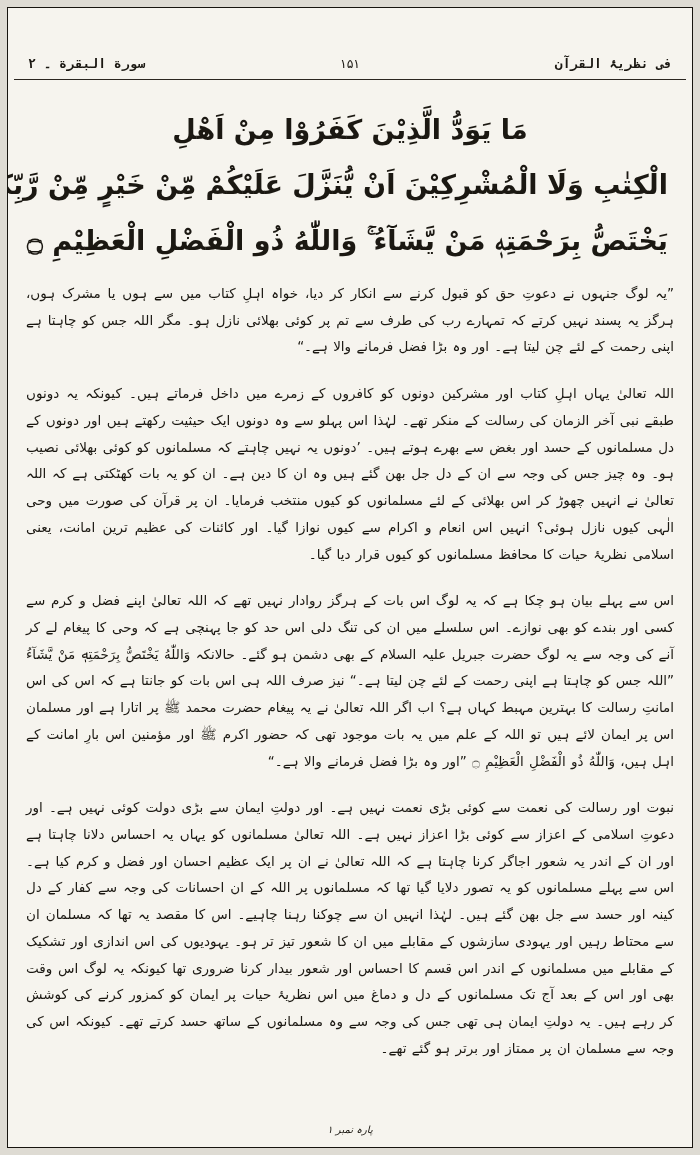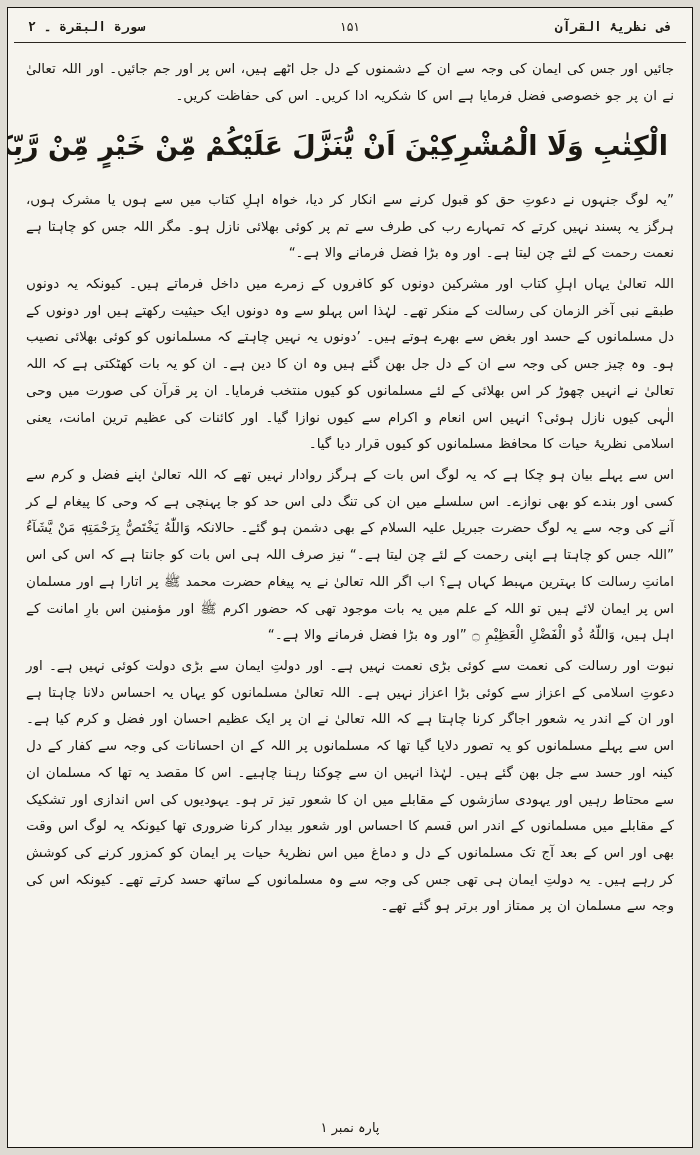--- a/index.html
+++ b/index.html
@@ -22,21 +22,21 @@
   }
   .page-header {
     display: flex;
     justify-content: space-between;
     align-items: baseline;
     font-size: 13px;
     letter-spacing: 0.2px;
     padding: 3px 2px 7px 2px;
   }
   .hdr-side { font-weight: bold; font-family: Liberation Mono, monospace; }
-  .hdr-center { font-size: 12.5px; }
+  .hdr-center { font-size: 12.5px; margin-top: 37px; }
   .header-rule {
     border: none;
     border-top: 1.3px solid #2b2620;
     margin: 0 -12px 12px -12px;
   }
   .intro, .translation, .para {
     font-size: 13.5px;
     line-height: 1.98;
     text-align: justify;
     text-align-last: right;
@@ -45,50 +45,52 @@
   .verse {
     text-align: center;
     font-weight: bold;
     font-size: 27px;
     line-height: 2.05;
     margin: 10px 6px 12px 6px;
     letter-spacing: 0.5px;
   }
   .verse-line { white-space: nowrap; }
   .translation { margin-top: 4px; }
-  .para { margin-top: 4px; }
+  .para { margin-top: 20px; }
   .page-footer {
     margin-top: auto;
     text-align: center;
-    font-size: 13px;
+    font-size: 10px;
     padding: 6px 0 2px 0;
+    font-style: italic;
   }
 </style>
 </head>
 <body>
 
 <div class="page">
 
   <header class="page-header">
     <span class="hdr-side">فی نظریۂ القرآن</span>
     <span class="hdr-center">۱۵۱</span>
     <span class="hdr-side">سورة البقرة ۔ ۲</span>
   </header>
 
   <hr class="header-rule">
 
   <main>
 
-    <p class="intro">جائیں اور جس کی ایمان کی وجہ سے ان کے دشمنوں کے دل جل اٹھے ہیں، اس پر اور جم جائیں۔ اور اللہ تعالیٰ نے ان پر جو خصوصی فضل فرمایا ہے اس کا شکریہ ادا کریں۔ اس کی حفاظت کریں۔</p>
 
     <div class="verse">
+      <div class="verse-line">مَا يَوَدُّ الَّذِيْنَ كَفَرُوْا مِنْ اَهْلِ</div>
       <div class="verse-line">الْكِتٰبِ وَلَا الْمُشْرِكِيْنَ اَنْ يُّنَزَّلَ عَلَيْكُمْ مِّنْ خَيْرٍ مِّنْ رَّبِّكُمْ ۚ وَاللّٰهُ</div>
+      <div class="verse-line">يَخْتَصُّ بِرَحْمَتِهٖ مَنْ يَّشَآءُ ۚ وَاللّٰهُ ذُو الْفَضْلِ الْعَظِيْمِ ۝</div>
     </div>
 
-    <p class="translation">”یہ لوگ جنہوں نے دعوتِ حق کو قبول کرنے سے انکار کر دیا، خواہ اہلِ کتاب میں سے ہوں یا مشرک ہوں، ہرگز یہ پسند نہیں کرتے کہ تمہارے رب کی طرف سے تم پر کوئی بھلائی نازل ہو۔ مگر اللہ جس کو چاہتا ہے نعمت رحمت کے لئے چن لیتا ہے۔ اور وہ بڑا فضل فرمانے والا ہے۔“</p>
+    <p class="translation">”یہ لوگ جنہوں نے دعوتِ حق کو قبول کرنے سے انکار کر دیا، خواہ اہلِ کتاب میں سے ہوں یا مشرک ہوں، ہرگز یہ پسند نہیں کرتے کہ تمہارے رب کی طرف سے تم پر کوئی بھلائی نازل ہو۔ مگر اللہ جس کو چاہتا ہے اپنی رحمت کے لئے چن لیتا ہے۔ اور وہ بڑا فضل فرمانے والا ہے۔“</p>
 
     <p class="para">اللہ تعالیٰ یہاں اہلِ کتاب اور مشرکین دونوں کو کافروں کے زمرے میں داخل فرماتے ہیں۔ کیونکہ یہ دونوں طبقے نبی آخر الزمان کی رسالت کے منکر تھے۔ لہٰذا اس پہلو سے وہ دونوں ایک حیثیت رکھتے ہیں اور دونوں کے دل مسلمانوں کے حسد اور بغض سے بھرے ہوتے ہیں۔ ’دونوں یہ نہیں چاہتے کہ مسلمانوں کو کوئی بھلائی نصیب ہو۔ وہ چیز جس کی وجہ سے ان کے دل جل بھن گئے ہیں وہ ان کا دین ہے۔ ان کو یہ بات کھٹکتی ہے کہ اللہ تعالیٰ نے انہیں چھوڑ کر اس بھلائی کے لئے مسلمانوں کو کیوں منتخب فرمایا۔ ان پر قرآن کی صورت میں وحی الٰہی کیوں نازل ہوئی؟ انہیں اس انعام و اکرام سے کیوں نوازا گیا۔ اور کائنات کی عظیم ترین امانت، یعنی اسلامی نظریۂ حیات کا محافظ مسلمانوں کو کیوں قرار دیا گیا۔</p>
     <p class="para">اس سے پہلے بیان ہو چکا ہے کہ یہ لوگ اس بات کے ہرگز روادار نہیں تھے کہ اللہ تعالیٰ اپنے فضل و کرم سے کسی اور بندے کو بھی نوازے۔ اس سلسلے میں ان کی تنگ دلی اس حد کو جا پہنچی ہے کہ وحی کا پیغام لے کر آنے کی وجہ سے یہ لوگ حضرت جبریل علیہ السلام کے بھی دشمن ہو گئے۔ حالانکہ وَاللّٰهُ يَخْتَصُّ بِرَحْمَتِهٖ مَنْ يَّشَآءُ ”اللہ جس کو چاہتا ہے اپنی رحمت کے لئے چن لیتا ہے۔“ نیز صرف اللہ ہی اس بات کو جانتا ہے کہ اس کی اس امانتِ رسالت کا بہترین مہبط کہاں ہے؟ اب اگر اللہ تعالیٰ نے یہ پیغام حضرت محمد ﷺ پر اتارا ہے اور مسلمان اس پر ایمان لائے ہیں تو اللہ کے علم میں یہ بات موجود تھی کہ حضور اکرم ﷺ اور مؤمنین اس بارِ امانت کے اہل ہیں، وَاللّٰهُ ذُو الْفَضْلِ الْعَظِيْمِ ۝ ”اور وہ بڑا فضل فرمانے والا ہے۔“</p>
     <p class="para">نبوت اور رسالت کی نعمت سے کوئی بڑی نعمت نہیں ہے۔ اور دولتِ ایمان سے بڑی دولت کوئی نہیں ہے۔ اور دعوتِ اسلامی کے اعزاز سے کوئی بڑا اعزاز نہیں ہے۔ اللہ تعالیٰ مسلمانوں کو یہاں یہ احساس دلانا چاہتا ہے اور ان کے اندر یہ شعور اجاگر کرنا چاہتا ہے کہ اللہ تعالیٰ نے ان پر ایک عظیم احسان اور فضل و کرم کیا ہے۔ اس سے پہلے مسلمانوں کو یہ تصور دلایا گیا تھا کہ مسلمانوں پر اللہ کے ان احسانات کی وجہ سے کفار کے دل کینہ اور حسد سے جل بھن گئے ہیں۔ لہٰذا انہیں ان سے چوکنا رہنا چاہیے۔ اس کا مقصد یہ تھا کہ مسلمان ان سے محتاط رہیں اور یہودی سازشوں کے مقابلے میں ان کا شعور تیز تر ہو۔ یہودیوں کی اس اندازی اور تشکیک کے مقابلے میں مسلمانوں کے اندر اس قسم کا احساس اور شعور بیدار کرنا ضروری تھا کیونکہ یہ لوگ اس وقت بھی اور اس کے بعد آج تک مسلمانوں کے دل و دماغ میں اس نظریۂ حیات پر ایمان کو کمزور کرنے کی کوشش کر رہے ہیں۔ یہ دولتِ ایمان ہی تھی جس کی وجہ سے وہ مسلمانوں کے ساتھ حسد کرتے تھے۔ کیونکہ اس کی وجہ سے مسلمان ان پر ممتاز اور برتر ہو گئے تھے۔</p>
 
   </main>
 
   <footer class="page-footer">
     <span>پارہ نمبر ۱</span>
   </footer>

